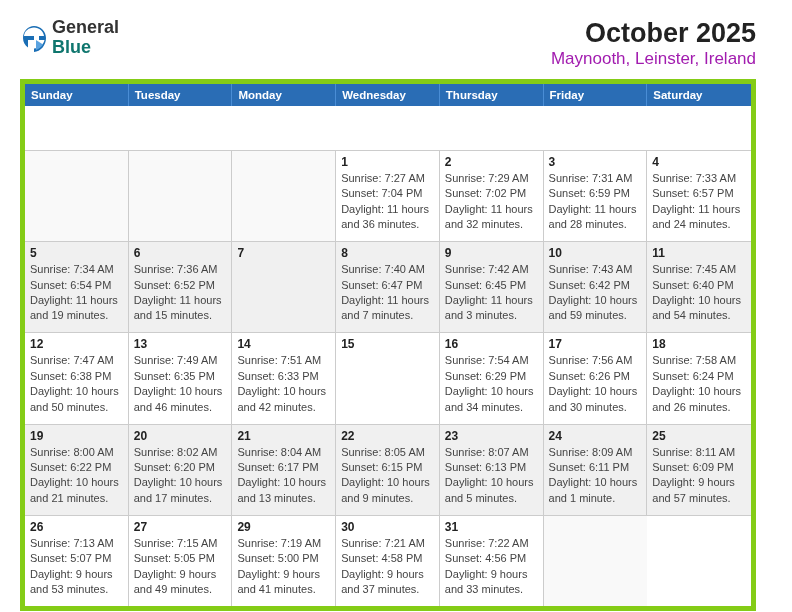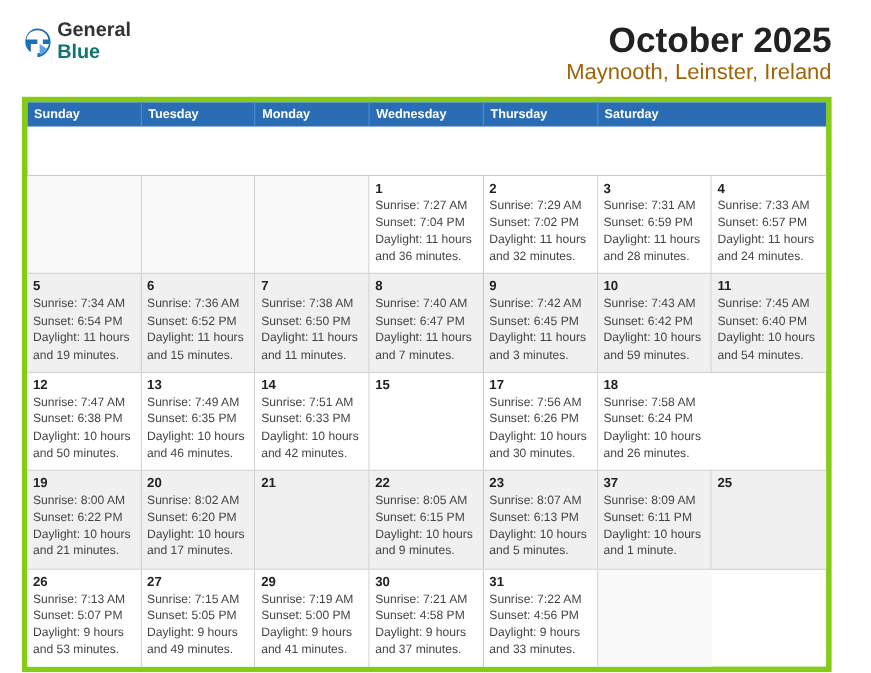--- a/index.html
+++ b/index.html
@@ -36,27 +36,27 @@
     .logo-blue { color: #0f766e; }
     .logo-icon {
       width: 28px;
       height: 28px;
       margin-right: 4px;
     }
     .title-block {
       text-align: right;
     }
     .month-title {
-      font-size: 32px;
+      font-size: 27px;
       font-weight: bold;
       color: #222;
     }
     .subtitle {
-      font-size: 20px;
-      color: #a16207;
+      font-size: 17px;
+      color: #a21caf;
     }
     .calendar {
       flex: 1;
       display: flex;
       flex-direction: column;
       border: 5px solid #84cc16;
       gap: 44px;
     }
     .cal-header-row {
       display: grid;
@@ -130,20 +130,21 @@
     </div>
   </div>
 
   <div class="calendar">
     <div class="cal-header-row">
     <div class="cal-header-cell">Sunday</div>
         <div class="cal-header-cell">Tuesday</div>
         <div class="cal-header-cell">Monday</div>
         <div class="cal-header-cell">Wednesday</div>
         <div class="cal-header-cell">Thursday</div>
+        <div class="cal-header-cell">Friday</div>
         <div class="cal-header-cell">Saturday</div>
       </div>
     <div class="cal-body">
     <div class="cal-week">
           <div class="cal-cell empty"></div>
           <div class="cal-cell empty"></div>
           <div class="cal-cell empty"></div>
           <div class="cal-cell">
             <div class="cell-day">1</div>
             <div class="cell-info">Sunrise: 7:27 AM
@@ -183,24 +184,20 @@
           </div>
           <div class="cal-cell">
             <div class="cell-day">6</div>
             <div class="cell-info">Sunrise: 7:36 AM
 Sunset: 6:52 PM
 Daylight: 11 hours
 and 15 minutes.</div>
           </div>
           <div class="cal-cell">
             <div class="cell-day">7</div>
-            <div class="cell-info">Sunrise: 7:38 AM
-Sunset: 6:50 PM
-Daylight: 11 hours
-and 11 minutes.</div>
           </div>
           <div class="cal-cell">
             <div class="cell-day">8</div>
             <div class="cell-info">Sunrise: 7:40 AM
 Sunset: 6:47 PM
 Daylight: 11 hours
 and 7 minutes.</div>
           </div>
           <div class="cal-cell">
             <div class="cell-day">9</div>
@@ -243,20 +240,27 @@
             <div class="cell-day">14</div>
             <div class="cell-info">Sunrise: 7:51 AM
 Sunset: 6:33 PM
 Daylight: 10 hours
 and 42 minutes.</div>
           </div>
           <div class="cal-cell">
             <div class="cell-day">15</div>
           </div>
           <div class="cal-cell">
+            <div class="cell-day">16</div>
+            <div class="cell-info">Sunrise: 7:54 AM
+Sunset: 6:29 PM
+Daylight: 10 hours
+and 34 minutes.</div>
+          </div>
+          <div class="cal-cell">
             <div class="cell-day">17</div>
             <div class="cell-info">Sunrise: 7:56 AM
 Sunset: 6:26 PM
 Daylight: 10 hours
 and 30 minutes.</div>
           </div>
           <div class="cal-cell">
             <div class="cell-day">18</div>
             <div class="cell-info">Sunrise: 7:58 AM
 Sunset: 6:24 PM
@@ -274,44 +278,52 @@
           </div>
           <div class="cal-cell">
             <div class="cell-day">20</div>
             <div class="cell-info">Sunrise: 8:02 AM
 Sunset: 6:20 PM
 Daylight: 10 hours
 and 17 minutes.</div>
           </div>
           <div class="cal-cell">
             <div class="cell-day">21</div>
+            <div class="cell-info">Sunrise: 8:04 AM
+Sunset: 6:17 PM
+Daylight: 10 hours
+and 13 minutes.</div>
           </div>
           <div class="cal-cell">
             <div class="cell-day">22</div>
             <div class="cell-info">Sunrise: 8:05 AM
 Sunset: 6:15 PM
 Daylight: 10 hours
 and 9 minutes.</div>
           </div>
           <div class="cal-cell">
             <div class="cell-day">23</div>
             <div class="cell-info">Sunrise: 8:07 AM
 Sunset: 6:13 PM
 Daylight: 10 hours
 and 5 minutes.</div>
           </div>
           <div class="cal-cell">
-            <div class="cell-day">37</div>
+            <div class="cell-day">24</div>
             <div class="cell-info">Sunrise: 8:09 AM
 Sunset: 6:11 PM
 Daylight: 10 hours
 and 1 minute.</div>
           </div>
           <div class="cal-cell">
             <div class="cell-day">25</div>
+            <div class="cell-info">Sunrise: 8:11 AM
+Sunset: 6:09 PM
+Daylight: 9 hours
+and 57 minutes.</div>
           </div>
         </div>
         <div class="cal-week">
           <div class="cal-cell">
             <div class="cell-day">26</div>
             <div class="cell-info">Sunrise: 7:13 AM
 Sunset: 5:07 PM
 Daylight: 9 hours
 and 53 minutes.</div>
           </div>

